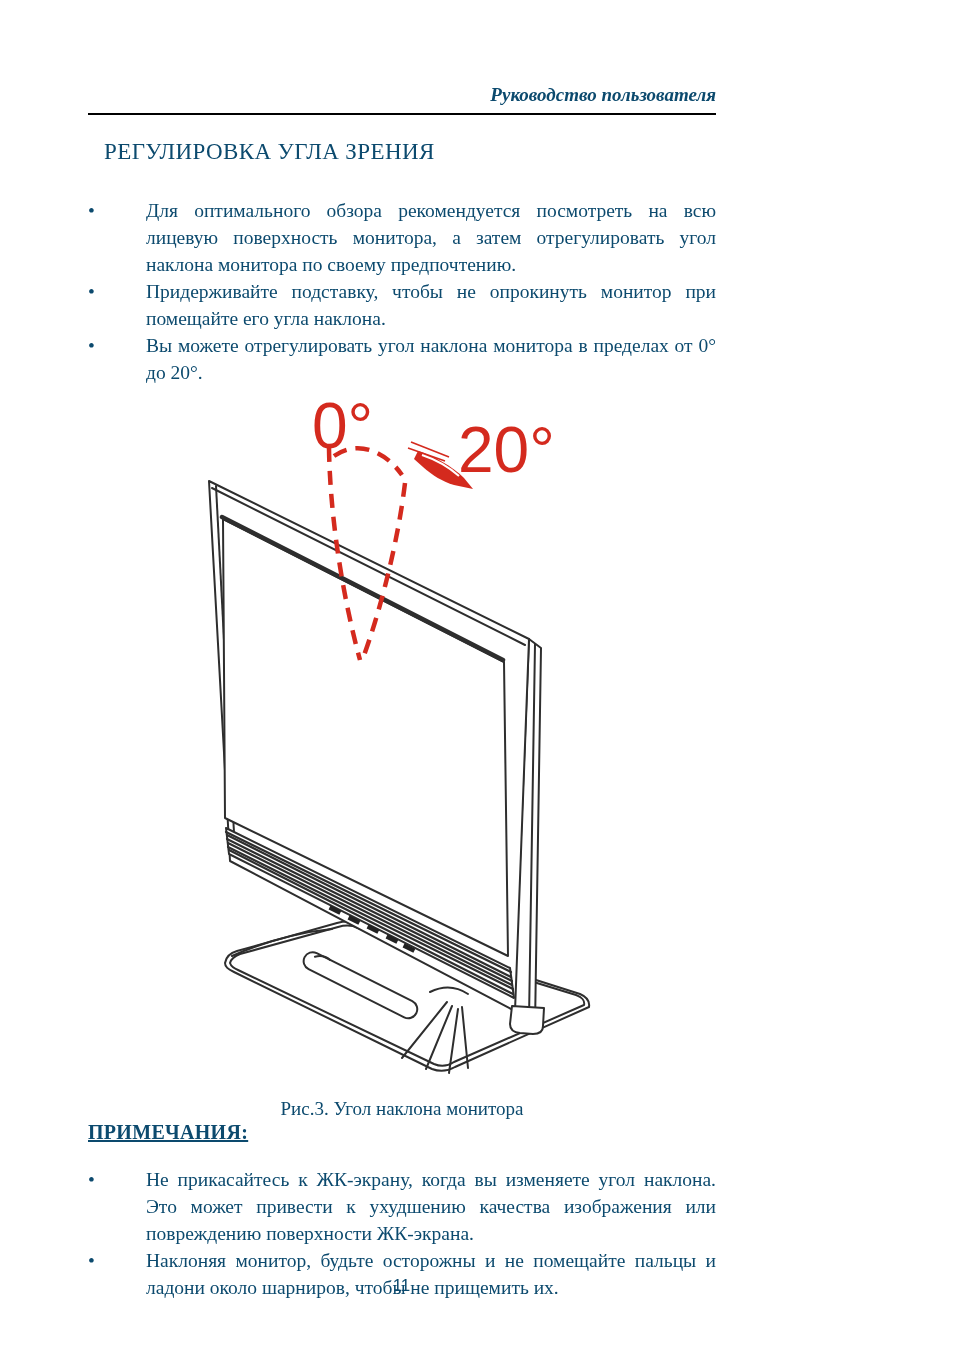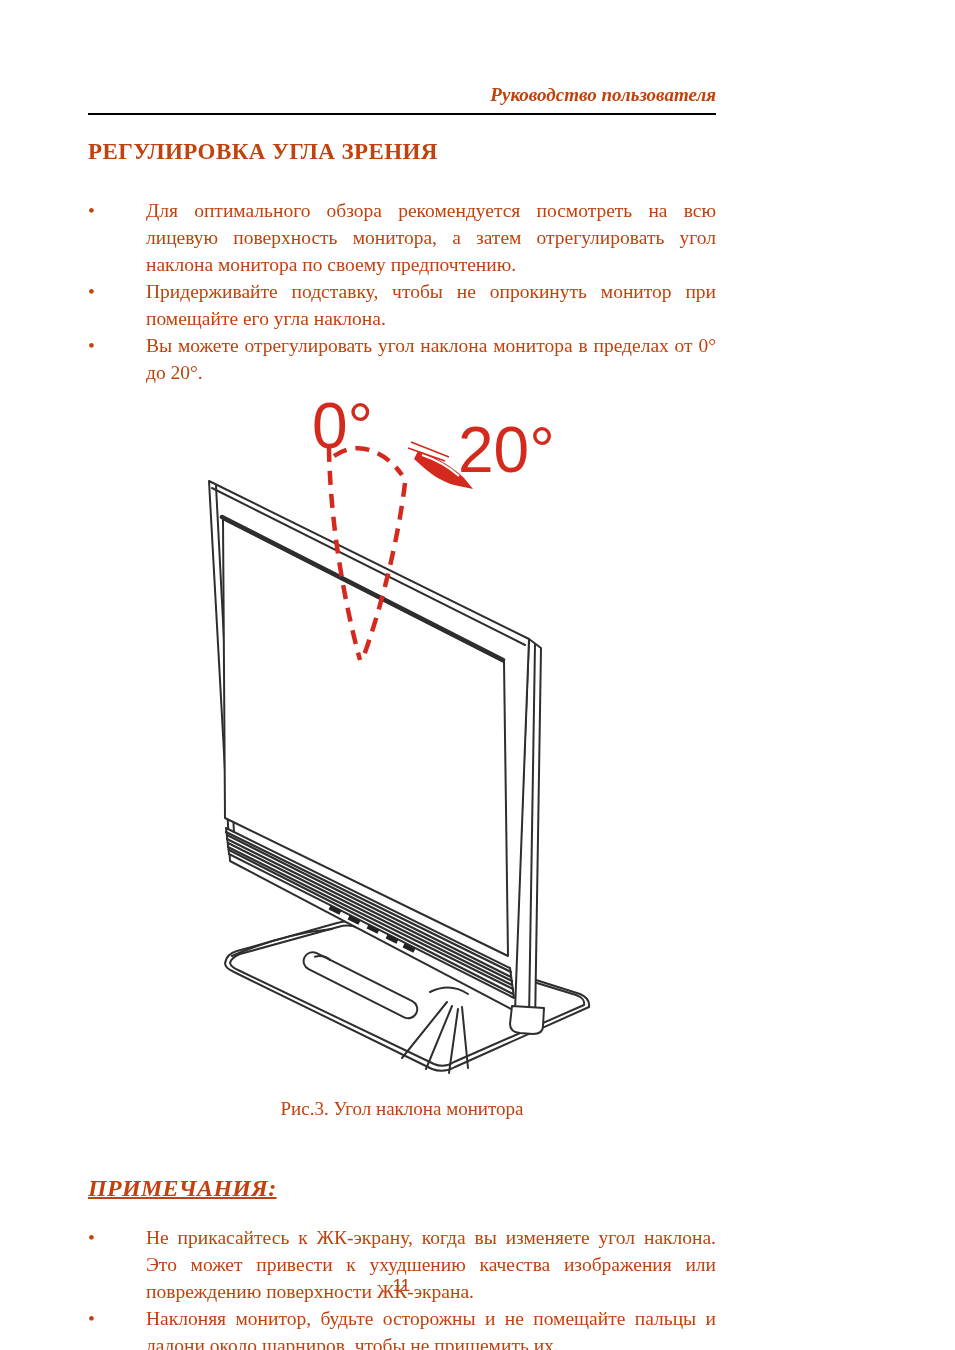--- a/index.html
+++ b/index.html
@@ -1,63 +1,61 @@
 <!DOCTYPE html>
 <html><head>
 <meta charset="utf-8">
 <style>
   html,body { margin:0; padding:0; background:#ffffff; }
   .page {
     position:relative;
     width:803px; height:1350px;
     background:#ffffff;
     font-family:"Liberation Serif","DejaVu Serif",serif;
-    color:#c2410c;
+    color:#0c4a6e;
     overflow:hidden;
     box-sizing:border-box;
     padding:0 87px 8px 88px;
   }
   .header-line {
     margin-top:84px;
     text-align:right;
     font-size:19px;
     font-weight:bold;
     font-style:italic;
     line-height:21px;
   }
   .header-rule {
     margin-top:8px;
     border:none;
     border-top:2px solid #000;
     height:0;
   }
   h1.page-title {
-    margin:24px 0 0 0;
+    margin:24px 0 0 16px;
     font-size:23px;
-    font-weight:bold;
+    font-weight:normal;
     letter-spacing:0.4px;
   }
   .bullet-list { margin-top:32px; }
   .notes-list  { margin-top:22px; }
   .brow { display:flex; font-size:19.5px; line-height:27px; }
   .bmark { flex:none; width:22px; }
   .btext { flex:1; text-align:justify;margin-left:36px; }
   .figure { margin-top:0px; height:700px; }
   .figure svg { display:block; margin:0 auto; }
   .figure-caption {
     margin-top:11px;
     text-align:center;
     font-size:19px;
     line-height:24px;
   }
   .notes-heading {
-    margin-top:54px;
-    font-size:24px;
+    font-size:20px;
     font-weight:bold;
-    font-style:italic;
     text-decoration:underline;
     text-decoration-thickness:2px;
     letter-spacing:0.3px;
   }
   .page-number {
     position:absolute;
     bottom:54px; left:0; right:0;
     text-align:center;
     font-family:"Liberation Sans","DejaVu Sans",sans-serif;
     font-size:17px;

